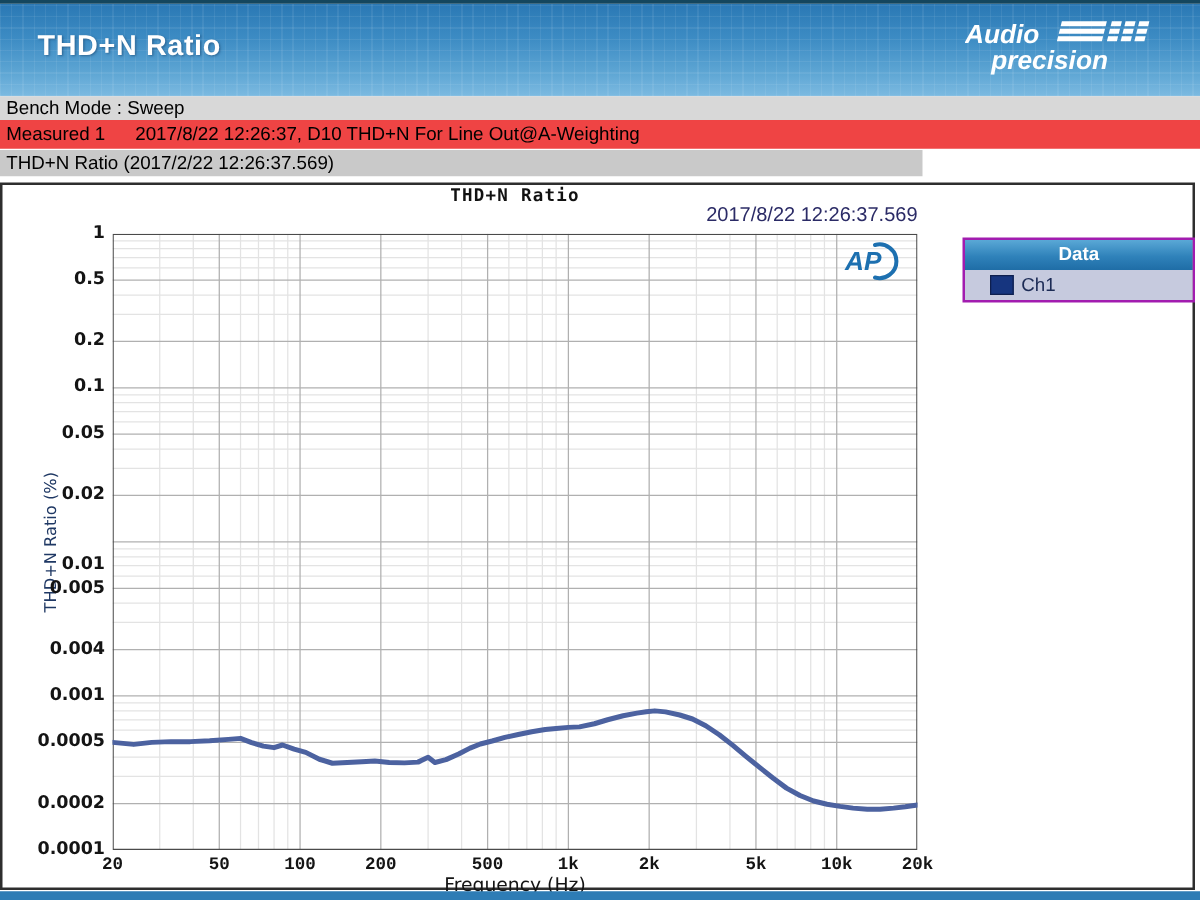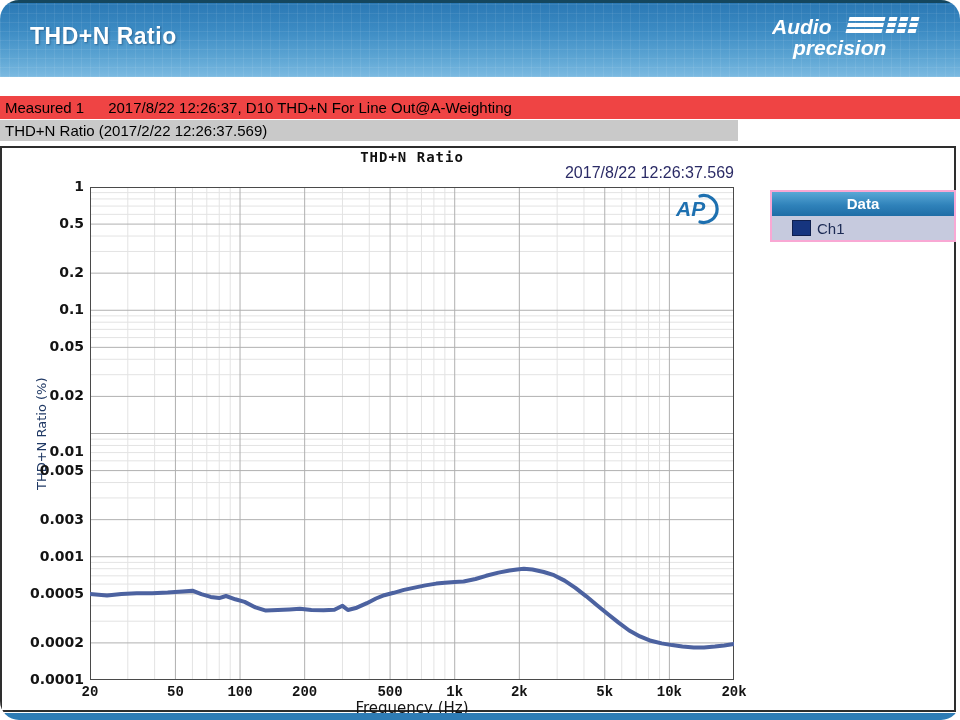--- a/index.html
+++ b/index.html
@@ -1,17 +1,17 @@
 <!DOCTYPE html>
 <html><head>
 <meta charset="utf-8">
 <style>
   html,body{margin:0;padding:0;background:#fff;}
   #page{position:relative;width:960px;height:720px;overflow:hidden;background:#fff;
-        font-family:"Liberation Sans",sans-serif;border-radius:19px;}
+        font-family:"Liberation Sans",sans-serif;}
 
   
   #banner{position:absolute;top:0;left:0;width:960px;height:77px;
     background:
       repeating-linear-gradient(90deg, rgba(255,255,255,.07) 0 1px, transparent 1px 9px),
       repeating-linear-gradient(0deg,  rgba(255,255,255,.07) 0 1px, transparent 1px 9px),
       linear-gradient(180deg,#2a78b4 0%,#3d8cc4 38%,#5ea6d4 75%,#7cbae1 100%);
     border-top:3px solid #14465e;box-sizing:border-box;}
   #banner-title{position:absolute;left:30px;top:20px;font-size:23px;font-weight:bold;
     color:#fff;text-shadow:1px 1px 2px rgba(20,60,100,.55);letter-spacing:.5px;}
@@ -37,21 +37,21 @@
     font-family:Liberation Mono, monospace;font-size:14px;font-weight:bold;color:#141414;}
   .y-tick{position:absolute;left:2px;width:80px;text-align:right;
     font-family:"DejaVu Sans",sans-serif;font-size:14px;font-weight:bold;color:#141414;}
   #x-axis-title{position:absolute;left:0;top:551px;width:820px;text-align:center;
     font-family:"DejaVu Sans",sans-serif;font-size:15px;color:#141414;}
   #y-axis-title{position:absolute;left:32px;top:39px;height:493px;width:17px;
     writing-mode:vertical-rl;transform:rotate(180deg);text-align:center;
     font-family:"DejaVu Sans",sans-serif;font-size:13px;color:#1f3864;}
 
   
-  #legend{position:absolute;left:768px;top:42px;width:186px;border:2px solid #f9a8d4;
+  #legend{position:absolute;left:768px;top:42px;width:186px;border:2px solid #a21caf;
     box-sizing:border-box;}
   #legend-header{height:24px;line-height:24px;text-align:center;color:#fff;font-weight:bold;
     font-size:15px;background:linear-gradient(180deg,#5aa8d6 0%,#2f82ba 55%,#1f6da6 100%);}
   #legend-row{height:24px;background:#c6cade;display:flex;align-items:center;}
   #legend-swatch{width:17px;height:14px;margin-left:20px;border:1px solid #0e1f4e;}
   #legend-label{margin-left:6px;font-size:15px;color:#1c2b55;}
 
   
   #ap-logo{position:absolute;left:668px;top:45px;}
 
@@ -80,20 +80,23 @@
           <rect x="129" y="8" width="8" height="4"></rect>
           <rect x="140" y="8" width="8" height="4"></rect>
         <rect x="78" y="14" width="36" height="4"></rect>
           <rect x="118" y="14" width="8" height="4"></rect>
           <rect x="129" y="14" width="8" height="4"></rect>
           <rect x="140" y="14" width="8" height="4"></rect>
       </g>
     </svg>
   </div>
 
+  <div id="bench-bar" class="bar">
+    <span>Bench Mode : Sweep</span>
+  </div>
   <div id="measured-row" class="bar">
     <span class="lbl">Measured 1</span>
     <span>2017/8/22 12:26:37, D10 THD+N For Line Out@A-Weighting</span>
   </div>
   <div id="section-bar" class="bar">
     <span>THD+N Ratio (2017/2/22 12:26:37.569)</span>
   </div>
 
   <div id="chart-box">
     <div id="chart-title">THD+N Ratio</div>
@@ -191,21 +194,21 @@
       <div class="x-tick" style="left: 667.379px;">10k</div>
       <div class="x-tick" style="left: 732px;">20k</div>
       <div class="y-tick" style="top: 30px;">1</div>
       <div class="y-tick" style="top: 67.1019px;">0.5</div>
       <div class="y-tick" style="top: 116.148px;">0.2</div>
       <div class="y-tick" style="top: 153.25px;">0.1</div>
       <div class="y-tick" style="top: 190.352px;">0.05</div>
       <div class="y-tick" style="top: 239.398px;">0.02</div>
       <div class="y-tick" style="top: 276.5px; margin-top: 18px;">0.01</div>
       <div class="y-tick" style="top: 313.602px;">0.005</div>
-      <div class="y-tick" style="top: 362.648px;">0.003</div>
+      <div class="y-tick" style="top: 362.648px;">0.004</div>
       <div class="y-tick" style="top: 399.75px;">0.001</div>
       <div class="y-tick" style="top: 436.852px;">0.0005</div>
       <div class="y-tick" style="top: 485.898px;">0.0002</div>
       <div class="y-tick" style="top: 523px;">0.0001</div>
     </div>
 
   <div id="bottom-strip"></div>
 </div>
 
 </body></html>

